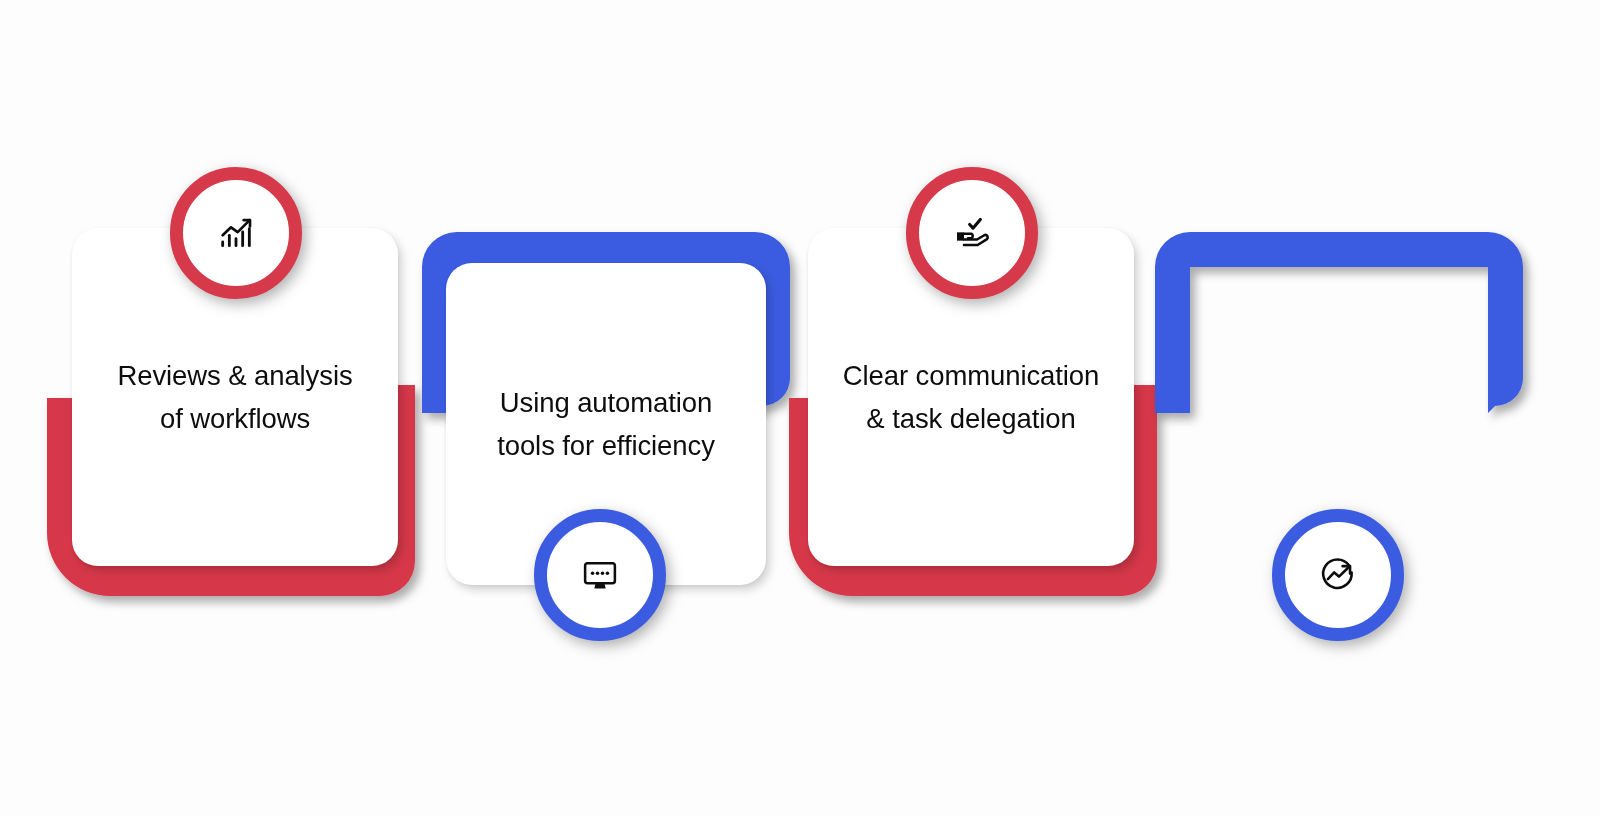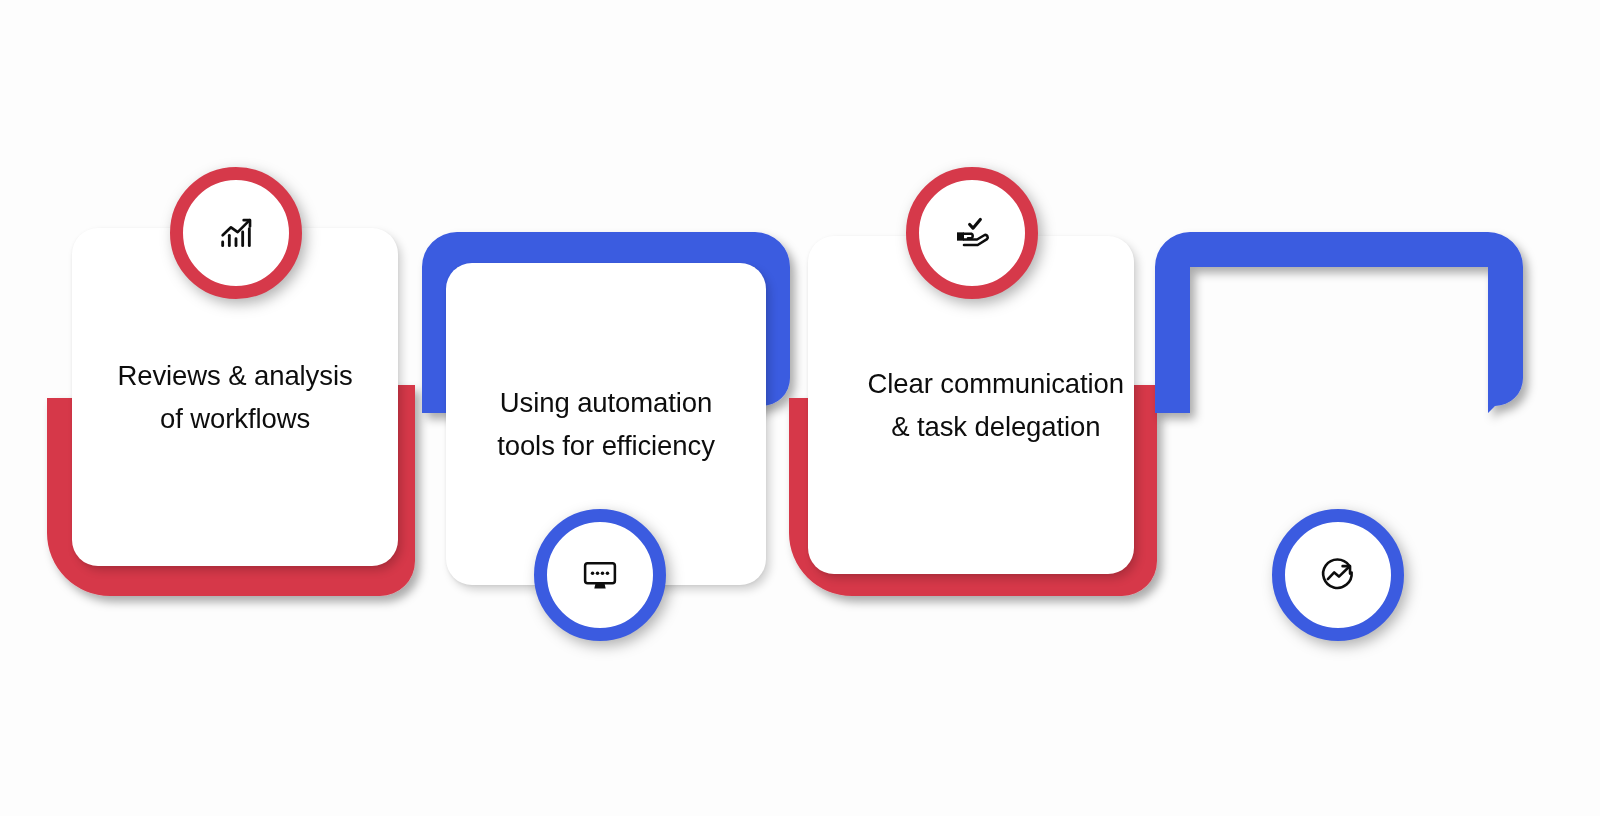--- a/index.html
+++ b/index.html
@@ -183,21 +183,21 @@
                L 350,176
                L 350,0
                L 385,0
                L 385,176
                A 35,35 0 0 1 350,211
                L 80,211
                A 63,63 0 0 1 17,148
                Z"></path>
     </svg>
 
-    <div class="card" style="left:808px; top:236px; width:326px; height:338px;justify-content:flex-end;">
+    <div class="card" style="left:808px; top:228px; width:326px; height:338px;">
       <div class="card-text">Clear communication
 &amp; task delegation</div>
     </div>
 
     <div class="badge red" style="left:906px; top:167px;">
 
       <svg width="40" height="40" viewBox="0 0 24 24" fill="none" stroke="#0d0d0d" stroke-width="1.7" stroke-linecap="round" stroke-linejoin="round">
         <path d="M10.6 6.9 L12.6 9.1 L17.0 3.9" stroke-width="1.9"></path>
         <path d="M3.0 11.6 L7.2 11.6 L7.2 16.6 L3.0 16.6 Z" fill="#0d0d0d" stroke="none"></path>
         <path d="M7.2 12.4 L11.6 12.4 A1.5 1.5 0 0 1 11.6 15.1 L9.6 15.1" stroke-width="1.55"></path>

